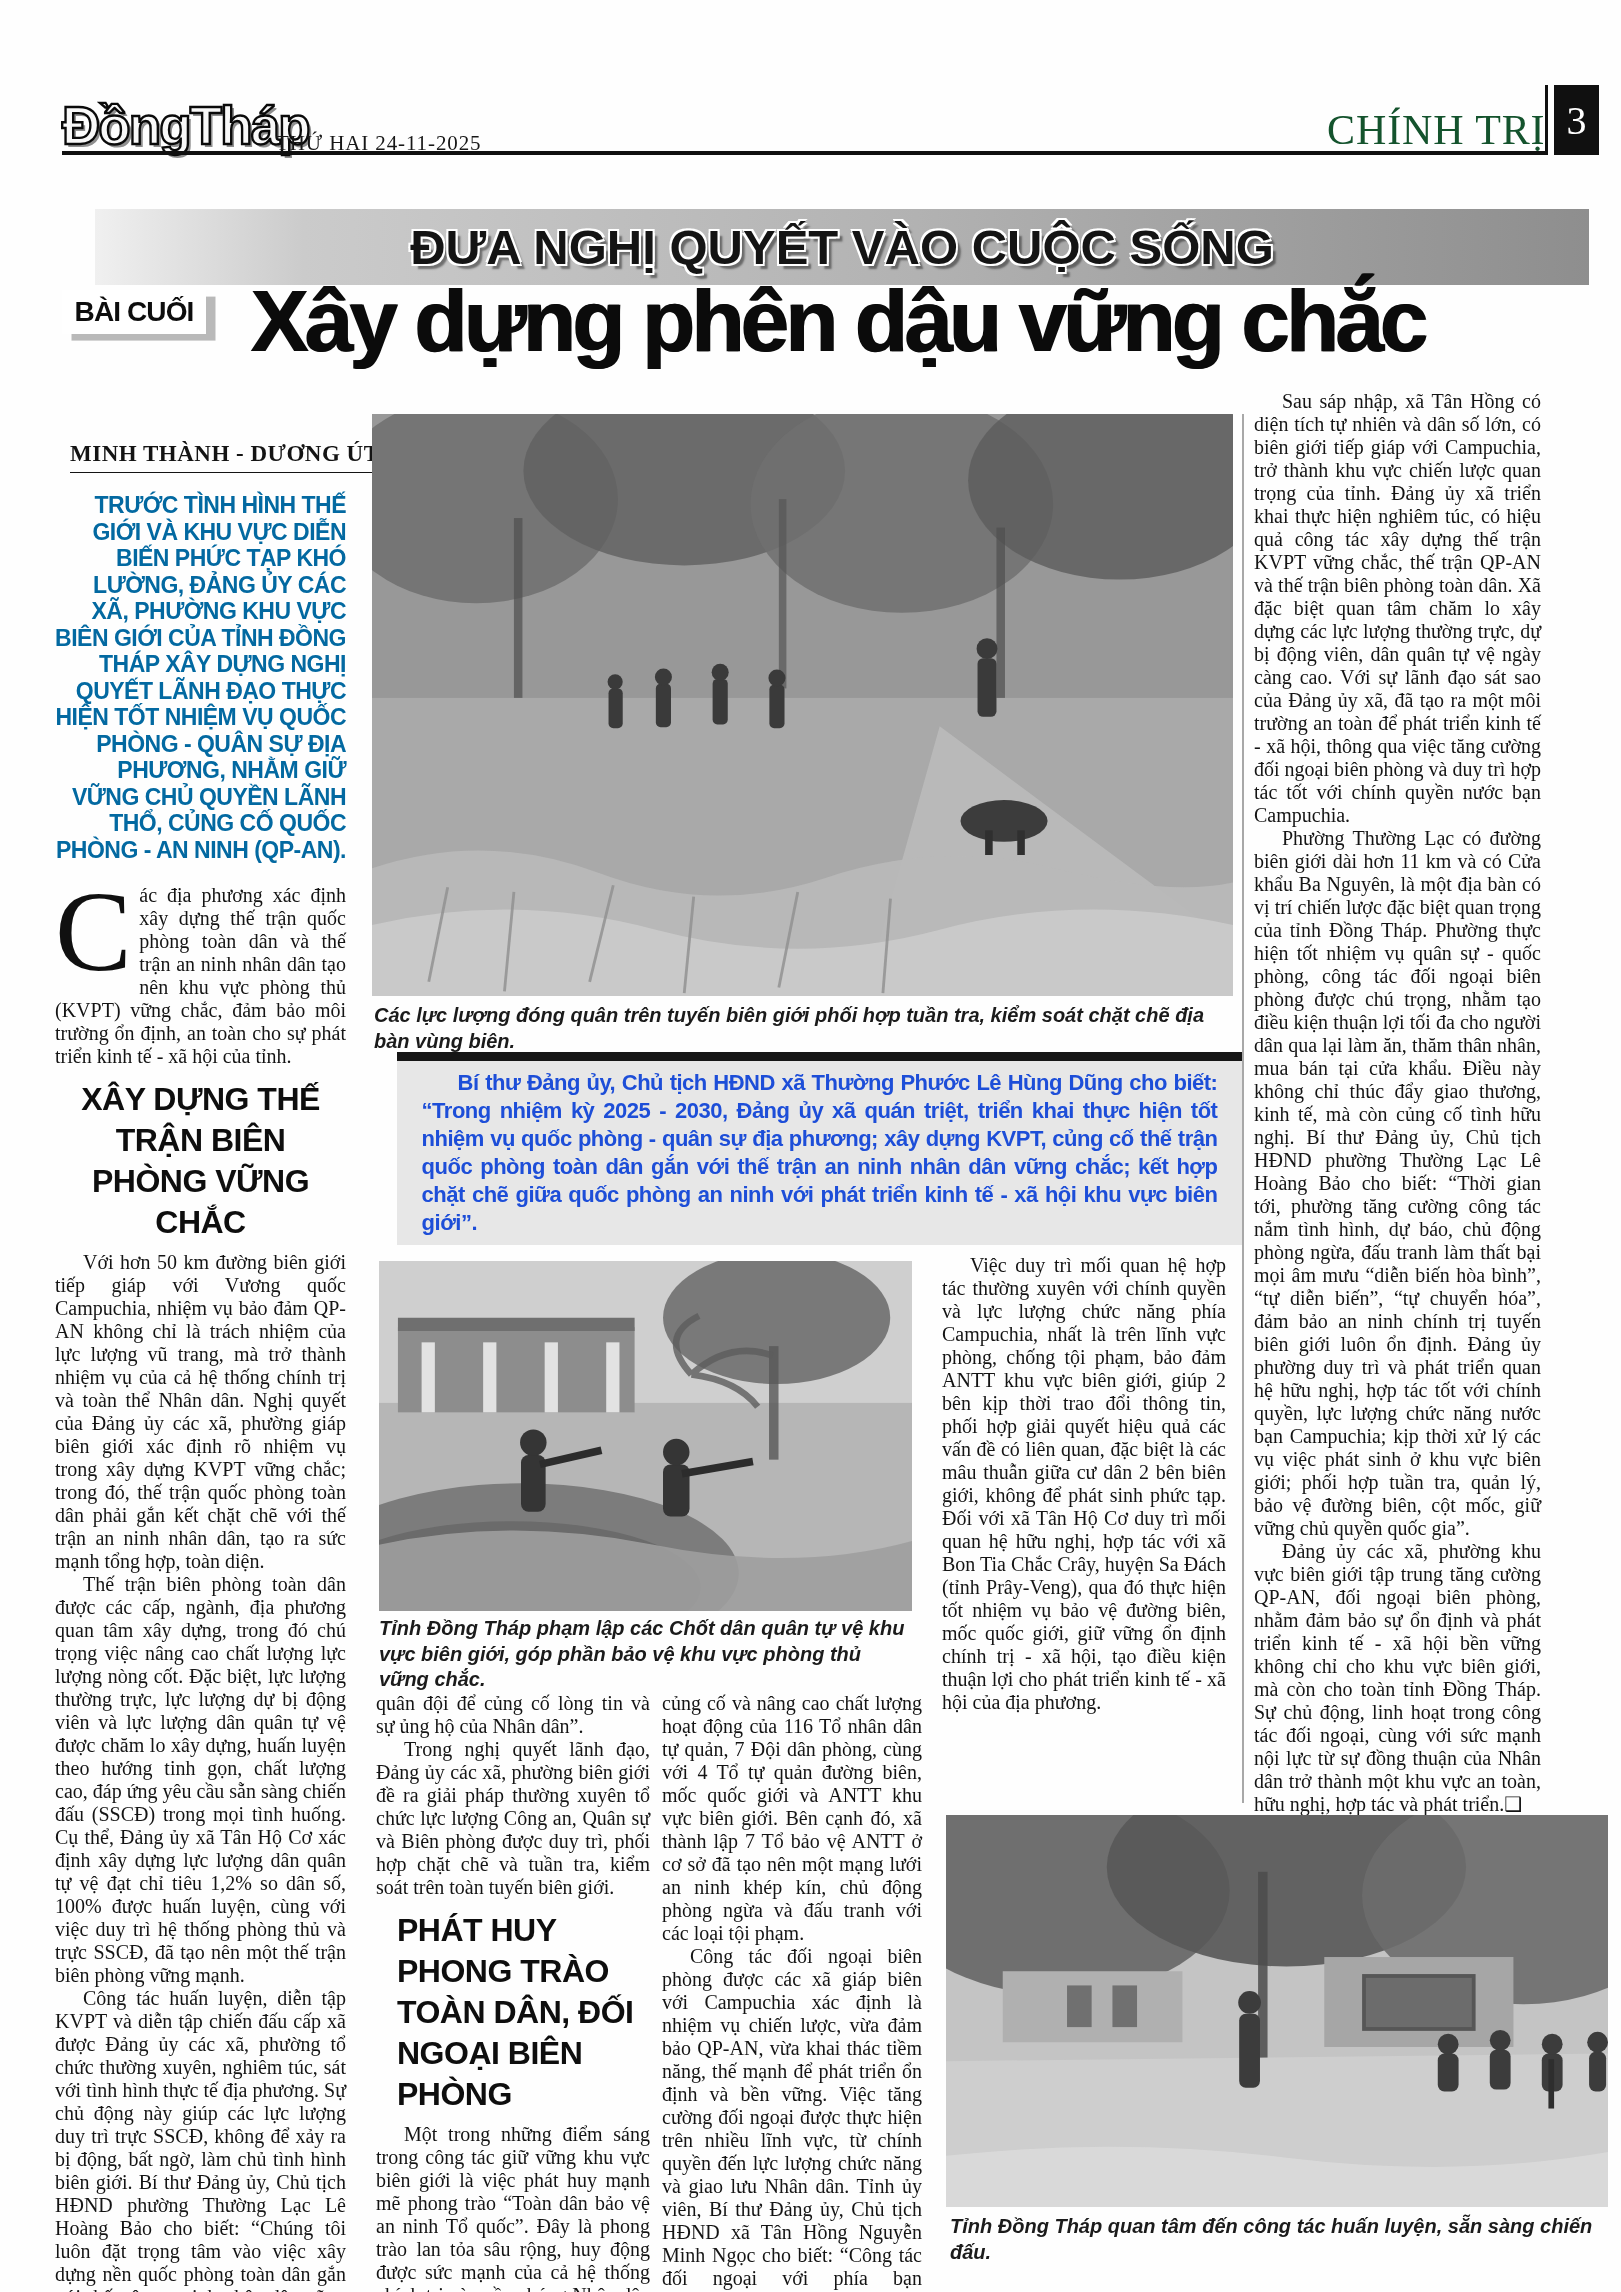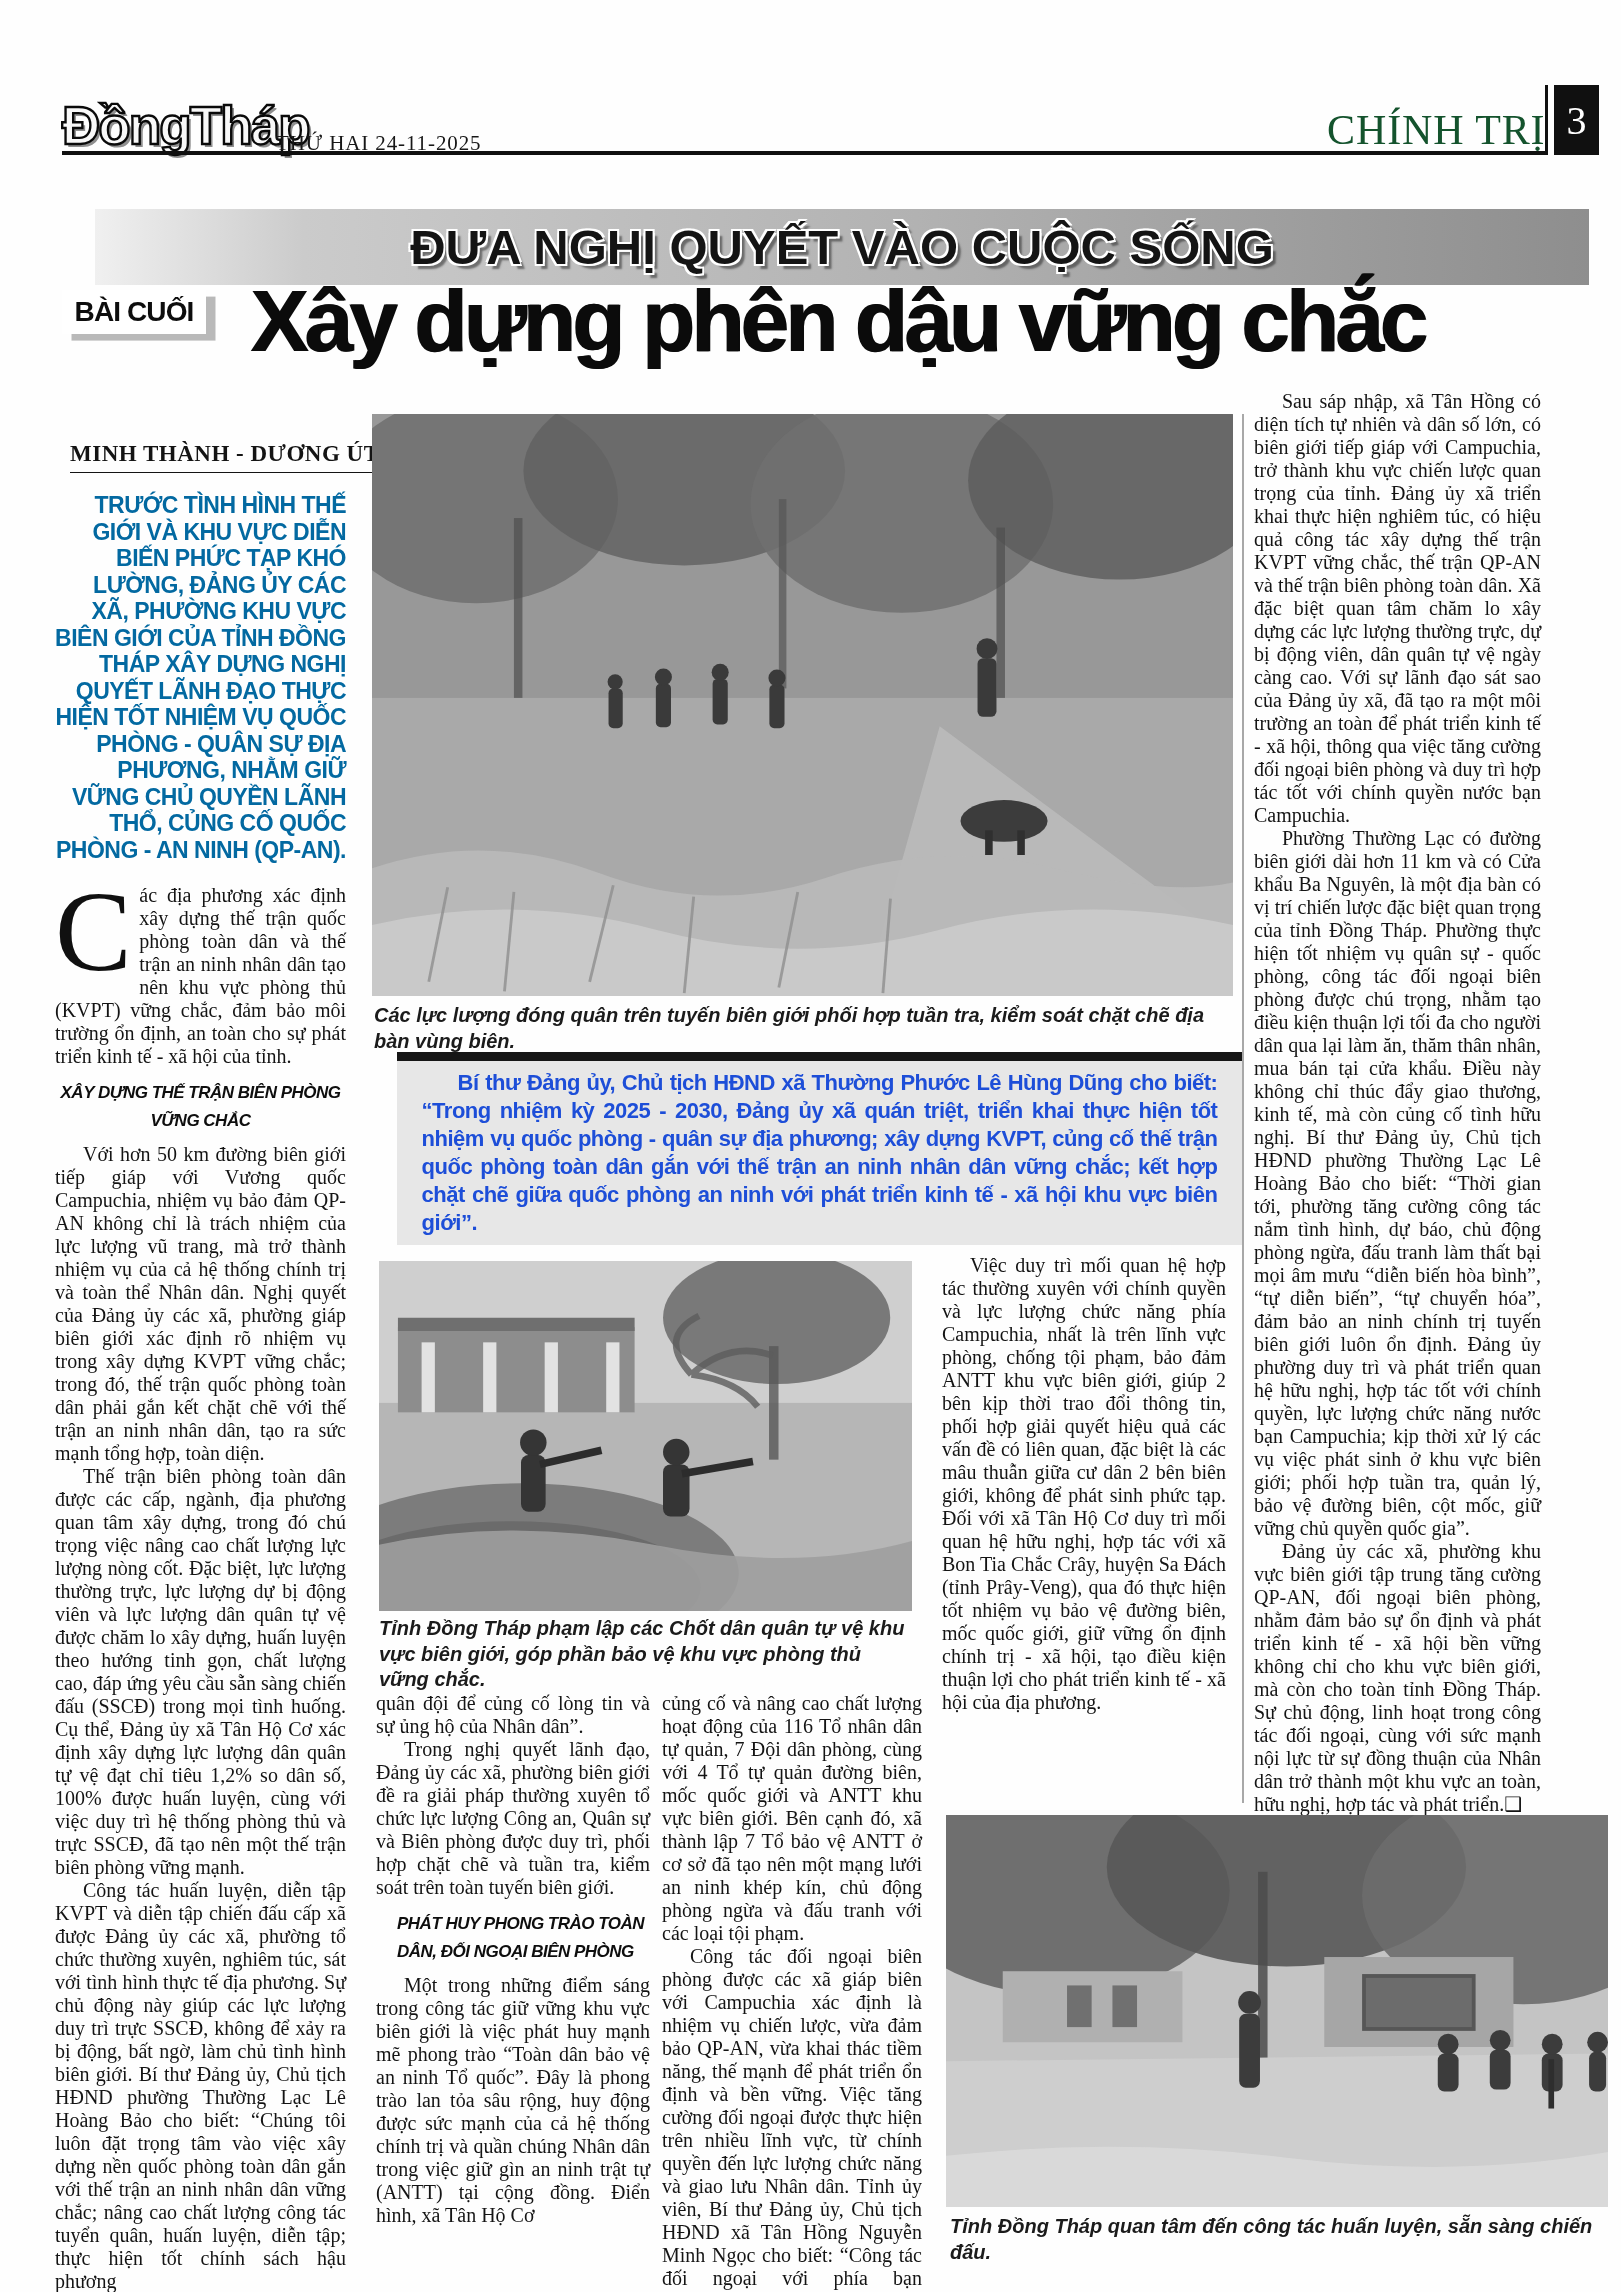--- a/index.html
+++ b/index.html
@@ -69,22 +69,22 @@
     font-family:"Liberation Sans","DejaVu Sans",sans-serif;font-weight:700;
     font-size:23px;line-height:26.5px;letter-spacing:-0.5px;color:#0369a1;
     text-align:right;margin:0 0 21px 0 !important;
   }
   .dropcap{
     float:left;font-size:115px;line-height:91px;padding:1.9px 7.6px 0 0;
     font-family:"Liberation Serif",serif;color:#101010;
   }
   .subhead{
     font-family:"Liberation Sans","DejaVu Sans",sans-serif;font-weight:700;
-    font-size:17px;line-height:28px;color:#0e0e0e;text-align:center;
-    margin:11.4px 0 7.6px 0 !important;letter-spacing:-0.5px;font-style:italic;
+    font-size:32px;line-height:41px;color:#0e0e0e;text-align:center;
+    margin:11.4px 0 7.6px 0 !important;letter-spacing:-0.5px;
   }
   .subhead.left{text-align:left;padding-left:21px;}
   .colrule{position:absolute;left:1242px;top:414px;width:1.9px;height:1389px;background:#a8a8a8;}
   
   .photo{position:absolute;z-index:2;overflow:hidden;background:#9d9d9d;}
   .photo svg{display:block;width:100%;height:100%;}
   .caption{
     position:absolute;z-index:3;
     font-family:"Liberation Sans","DejaVu Sans",sans-serif;
     font-weight:700;font-style:italic;font-size:20px;line-height:25.6px;color:#1b1b1b;

